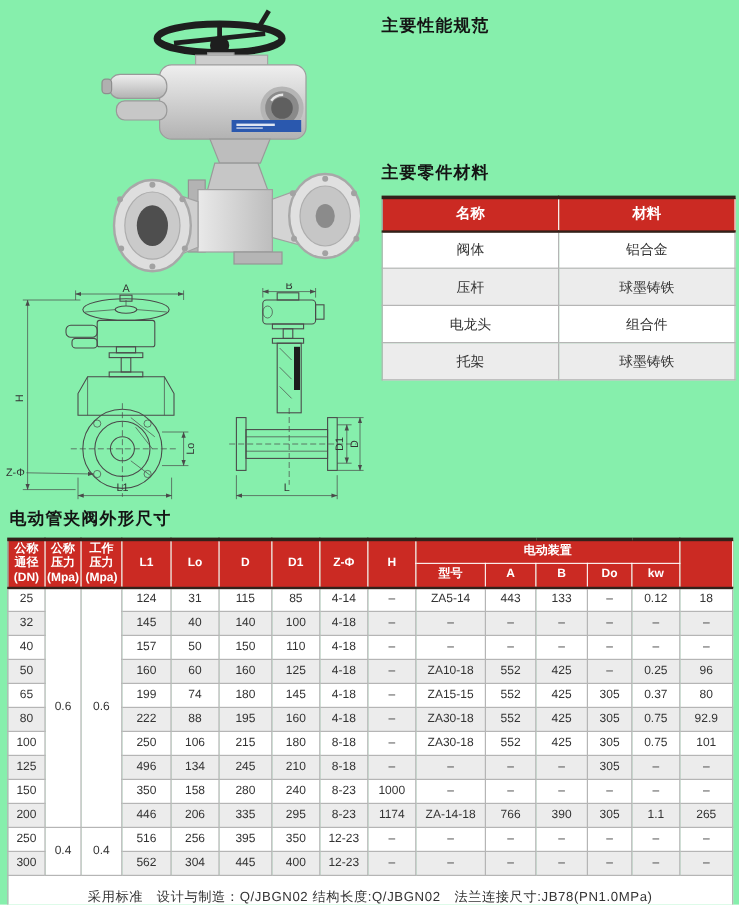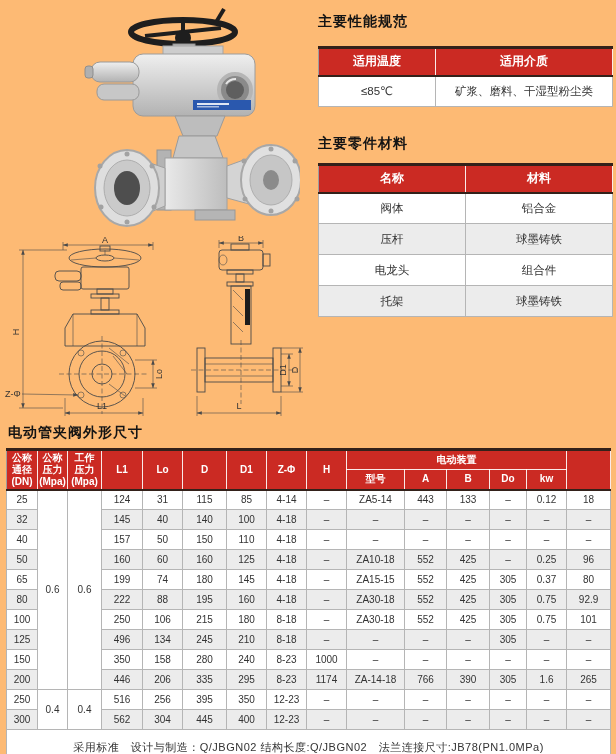--- a/index.html
+++ b/index.html
@@ -1,17 +1,17 @@
 <!DOCTYPE html>
 <html style="--red: #cb2a23; --dark: #33211a; --row_alt: #ececec; --border: #b5b5b5; --text: #333333; --label_blue: #2a58ae;"><head>
 <meta charset="utf-8">
 <style>
   *{box-sizing:border-box}
   html,body{margin:0;padding:0;background:#fff}
-  .page{position:relative;width:616px;height:754px;background:#fdba74;
+  .page{position:relative;width:616px;height:754px;background:#86efac;
         font-family:"Liberation Sans","DejaVu Sans",sans-serif;color:var(--text,#333);overflow:hidden}
 
   .section-title{position:absolute;margin:0;font-size:14px;font-weight:bold;color:#141414;letter-spacing:1px}
   #perf-title{left:318px;top:13px}
   #mat-title{left:318px;top:135px}
   #dim-title{left:8px;top:424px}
 
   table{position:absolute;border-collapse:collapse;table-layout:fixed;
         border:1px solid #9e9e9e;border-top:3px solid var(--dark,#33211a)}
   thead{border-bottom:2px solid var(--dark,#33211a)}
@@ -108,38 +108,20 @@
       <circle cx="226" cy="149" r="2.5" fill="#a2a2a2"></circle>
         <circle cx="250" cy="161" r="2.5" fill="#a2a2a2"></circle>
       <circle cx="252" cy="199" r="2.5" fill="#a2a2a2"></circle>
         <circle cx="226" cy="211" r="2.5" fill="#a2a2a2"></circle>
       <circle cx="200" cy="199" r="2.5" fill="#a2a2a2"></circle>
         <circle cx="199" cy="161" r="2.5" fill="#a2a2a2"></circle>
     </g>
   </svg>
 
   <h3 class="section-title" id="perf-title">主要性能规范</h3>
-  <table class="info-table" id="perf-table">
-    <colgroup>
-        <col style="width:117px">
-        <col style="width:177px">
-      </colgroup>
-    <thead>
-        <tr>
-          <th>适用温度</th>
-          <th>适用介质</th>
-        </tr>
-      </thead>
-    <tbody>
-        <tr>
-          <td>≤85℃</td>
-          <td>矿浆、磨料、干湿型粉尘类</td>
-        </tr>
-      </tbody>
-  </table>
 
   <h3 class="section-title" id="mat-title">主要零件材料</h3>
   <table class="info-table" id="mat-table">
     <colgroup>
         <col style="width:147px">
         <col style="width:147px">
       </colgroup>
     <thead>
         <tr>
           <th>名称</th>
@@ -468,21 +450,21 @@
           <td>446</td>
           <td>206</td>
           <td>335</td>
           <td>295</td>
           <td>8-23</td>
           <td>1174</td>
           <td>ZA-14-18</td>
           <td>766</td>
           <td>390</td>
           <td>305</td>
-          <td>1.6</td>
+          <td>1.1</td>
           <td>265</td>
         </tr>
         <tr>
           <td>250</td>
           <td rowspan="2" class="merged">0.4</td>
           <td rowspan="2" class="merged">0.4</td>
           <td>516</td>
           <td>256</td>
           <td>395</td>
           <td>350</td>

